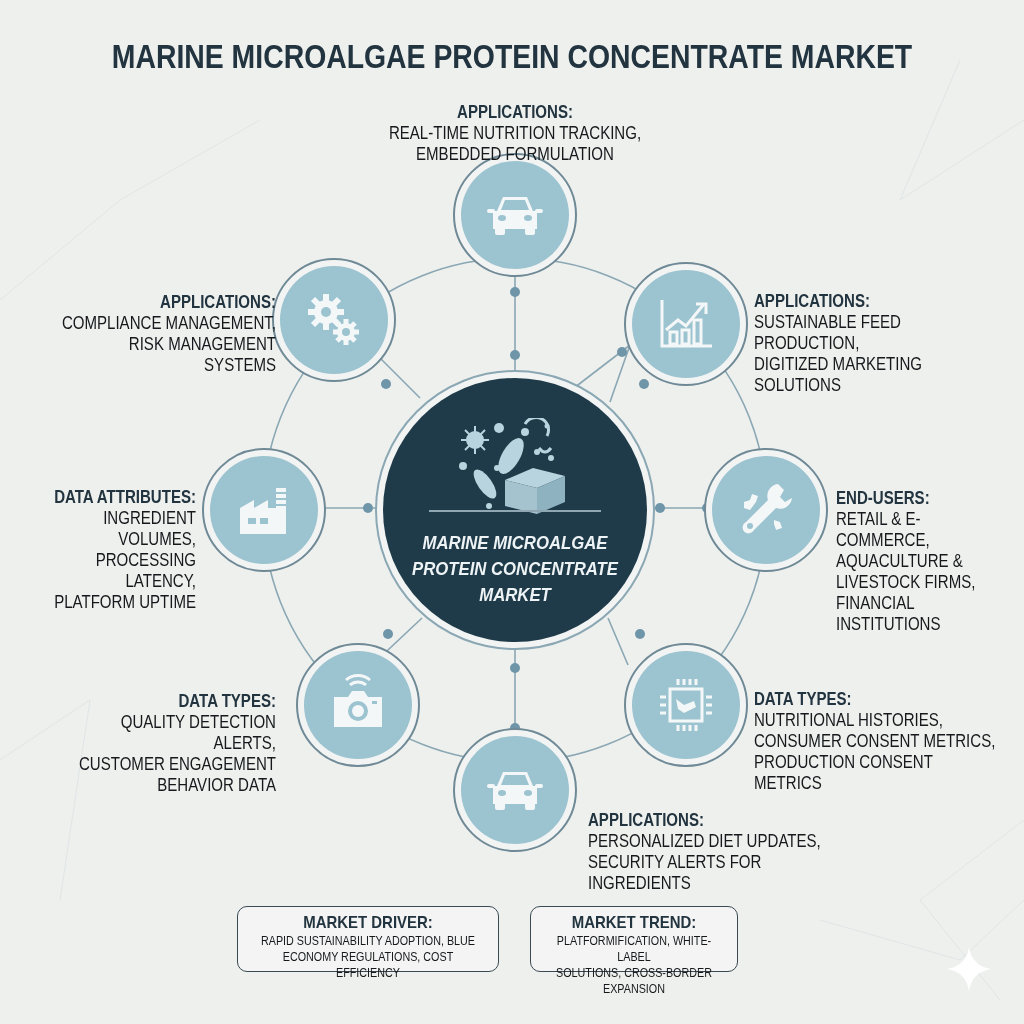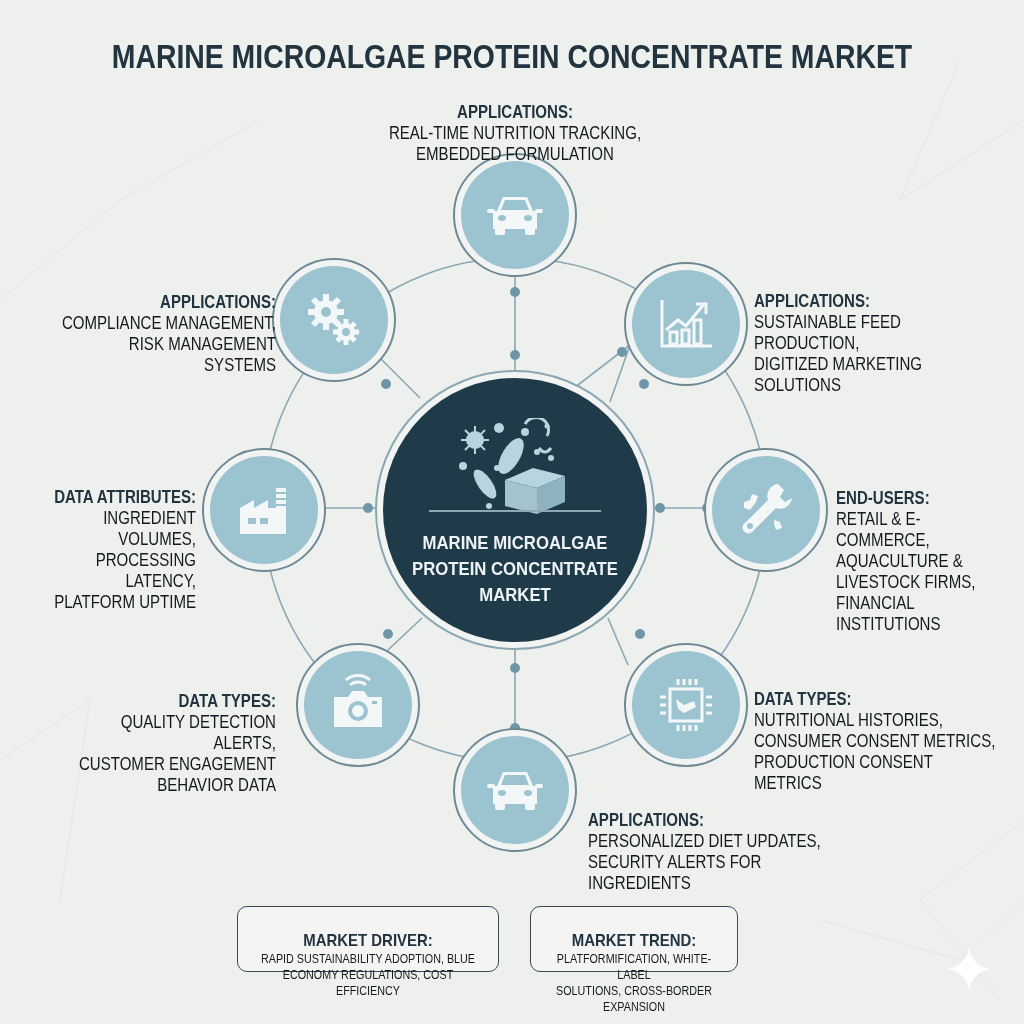--- a/index.html
+++ b/index.html
@@ -26,42 +26,42 @@
     display:flex; align-items:center; justify-content:center;
   }
   .node-inner svg { width:64px; height:64px; }
   .hub {
     position:absolute; left:375px; top:370px; width:280px; height:280px;
     border-radius:50%; background:#f2f4f3; border:2px solid #8aa7b3;
     box-sizing:border-box; display:flex; align-items:center; justify-content:center;
   }
   .hub-inner {
     width:264px; height:264px; border-radius:50%; background:#1f3b4a;
-    position:relative; overflow:hidden;
+    position:relative; overflow:hidden;font-style:italic;
   }
   .hub-icon { position:absolute; left:72px; top:40px; width:120px; height:100px; }
   .hub-rule { position:absolute; left:46px; right:46px; top:132px; height:2px; background:#8ea7b2; }
   .hub-text {
     position:absolute; left:0; right:0; top:152px; text-align:center;
     color:#eef3f5; font-size:19px; font-weight:700; line-height:26px;
     transform:scaleX(0.88);
   }
   .label {
     position:absolute; font-size:17.5px; line-height:21px; color:#15191b;
     transform:scaleX(0.86);
   }
   .label .head { font-weight:700; color:#22343f; display:block; }
   .label .body { display:block; }
   .label.right { text-align:right; transform-origin:right center; }
   .label.left { text-align:left; transform-origin:left center; }
   .label.center { text-align:center; transform-origin:center; }
   .box {
     position:absolute; top:906px; height:66px; box-sizing:border-box;
     border:1.5px solid #3b4a52; border-radius:10px; background:#f3f4f3;
-    text-align:center; padding-top:24px;
+    text-align:center; padding-top:6px;
   }
   .box .bhead { font-size:17px; font-weight:700; color:#22343f; display:block; transform:scaleX(0.88); }
   .box .bbody { font-size:12.5px; line-height:16px; color:#15191b; display:block; transform:scaleX(0.86); }
   .sparkle { position:absolute; left:945px; top:945px; width:48px; height:48px; }
 </style>
 </head>
 <body>
 
 <svg class="bg-lines" viewBox="0 0 1024 1024">
   <g stroke="#dfe5e6" stroke-width="1" fill="none">

